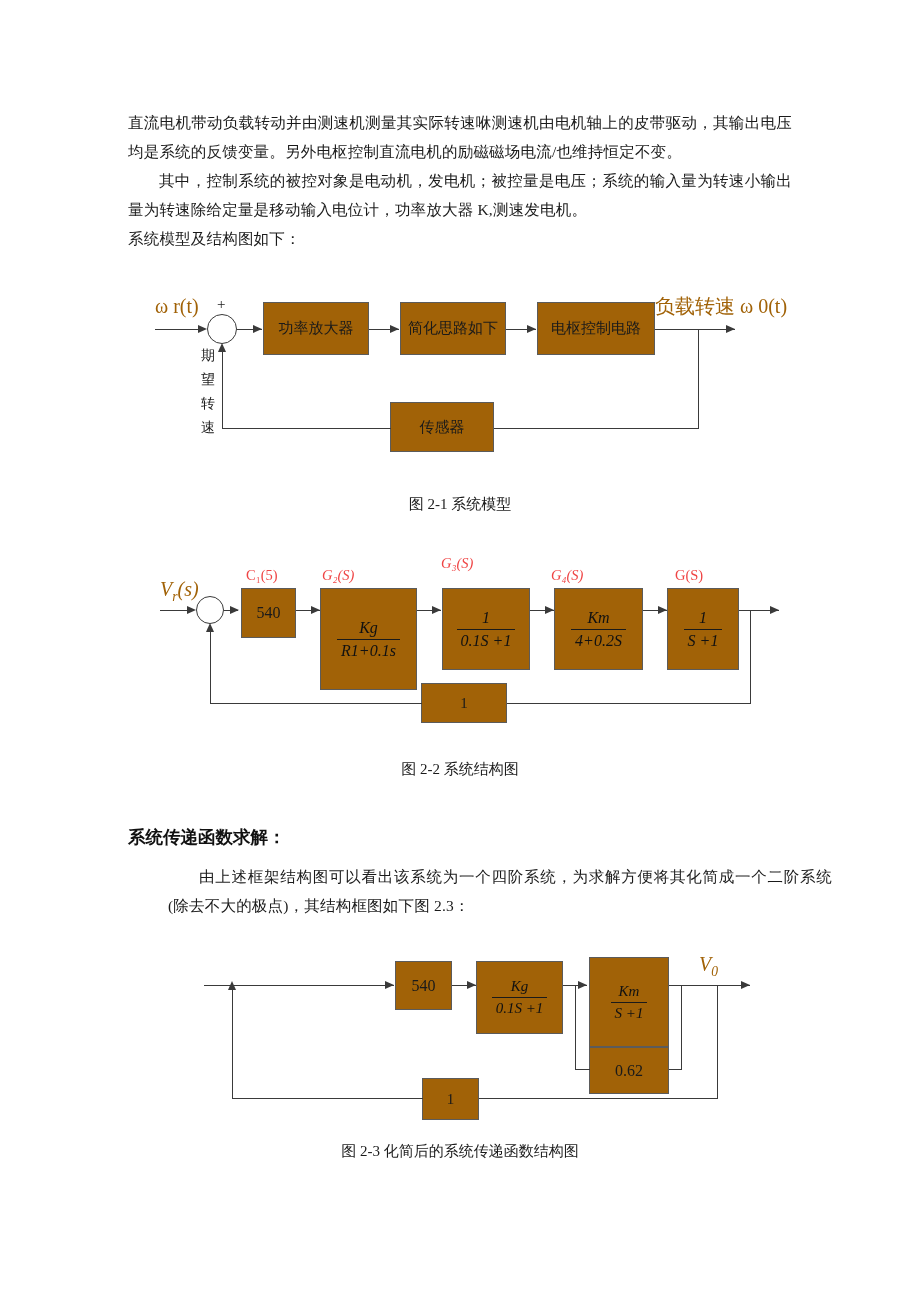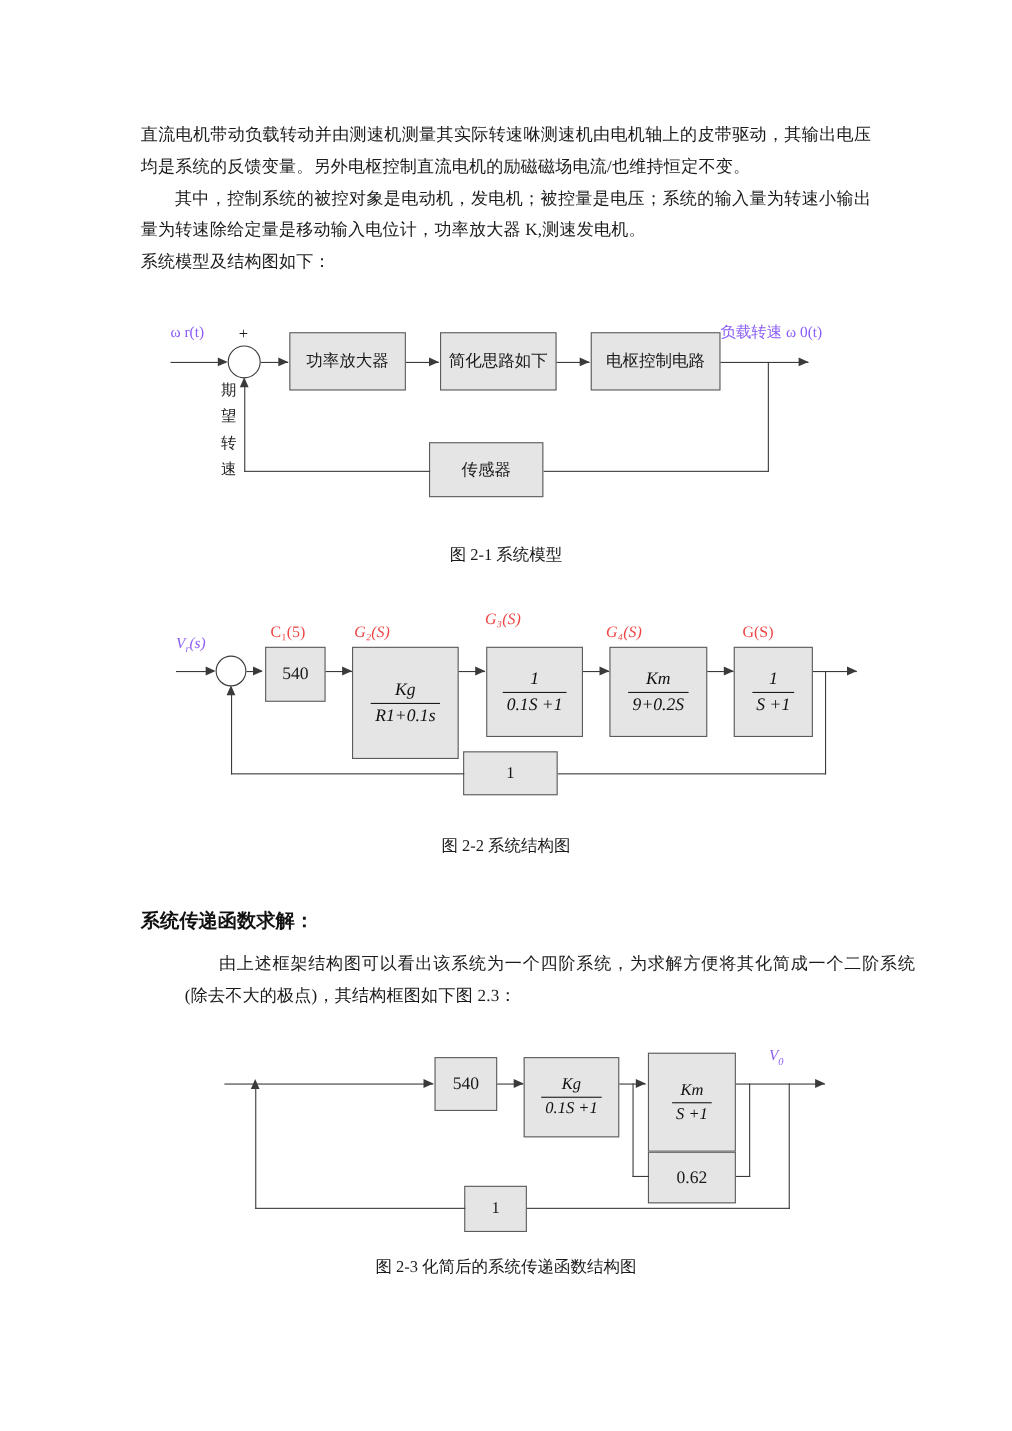--- a/index.html
+++ b/index.html
@@ -35,21 +35,21 @@
     font-size:17.5px;
     font-weight:bold;
     color:#111;
   }
 
   
   .diagram { position:absolute; }
   .blk {
     position:absolute;
     border:1.4px solid #5b5b5b;
-    background:#e5e5e5;
+    background:#a16207;
     box-sizing:border-box;
     display:flex;
     align-items:center;
     justify-content:center;
     text-align:center;
   }
   .blk.cn { font-size:15px; font-family:"Liberation Serif","DejaVu Serif",serif; color:#1a1a1a; }
   .blk.num { font-size:16px; color:#1a1a1a; }
   .blk.one { font-size:15px; color:#1a1a1a; }
 
@@ -72,21 +72,21 @@
   }
 
   .sumcircle {
     position:absolute;
     border:1.6px solid #3a3a3a;
     border-radius:50%;
     background:#fff;
     box-sizing:border-box;
   }
 
-  .lbl { position:absolute; font-size:14px; color:#8b5cf6; white-space:nowrap; }
+  .lbl { position:absolute; font-size:20px; color:#a16207; white-space:nowrap; }
   .lbl-it { font-style:italic; }
   .lbl-top { position:absolute; font-size:14.5px; color:#ef4444; white-space:nowrap; }
   .vtext {
     position:absolute;
     font-size:14px;
     color:#1a1a1a;
     width:16px;
     line-height:24px;
     text-align:right;
     word-break:break-all;
@@ -212,21 +212,21 @@
         <span class="den-t">0.1S +1</span>
       </span>
     </div>
 
     <div class="hline" style="left:530px; top:610px; width:24px;"></div>
     <div class="arrow-r" style="left:545px; top:606px;"></div>
 
     <div class="blk" style="left:554px; top:588px; width:89px; height:82px;">
       <span class="frac">
         <span class="num-t">Km</span>
-        <span class="den-t">9+0.2S</span>
+        <span class="den-t">4+0.2S</span>
       </span>
     </div>
 
     <div class="hline" style="left:643px; top:610px; width:24px;"></div>
     <div class="arrow-r" style="left:658px; top:606px;"></div>
 
     <div class="blk" style="left:667px; top:588px; width:72px; height:82px;">
       <span class="frac">
         <span class="num-t">1</span>
         <span class="den-t">S +1</span>

